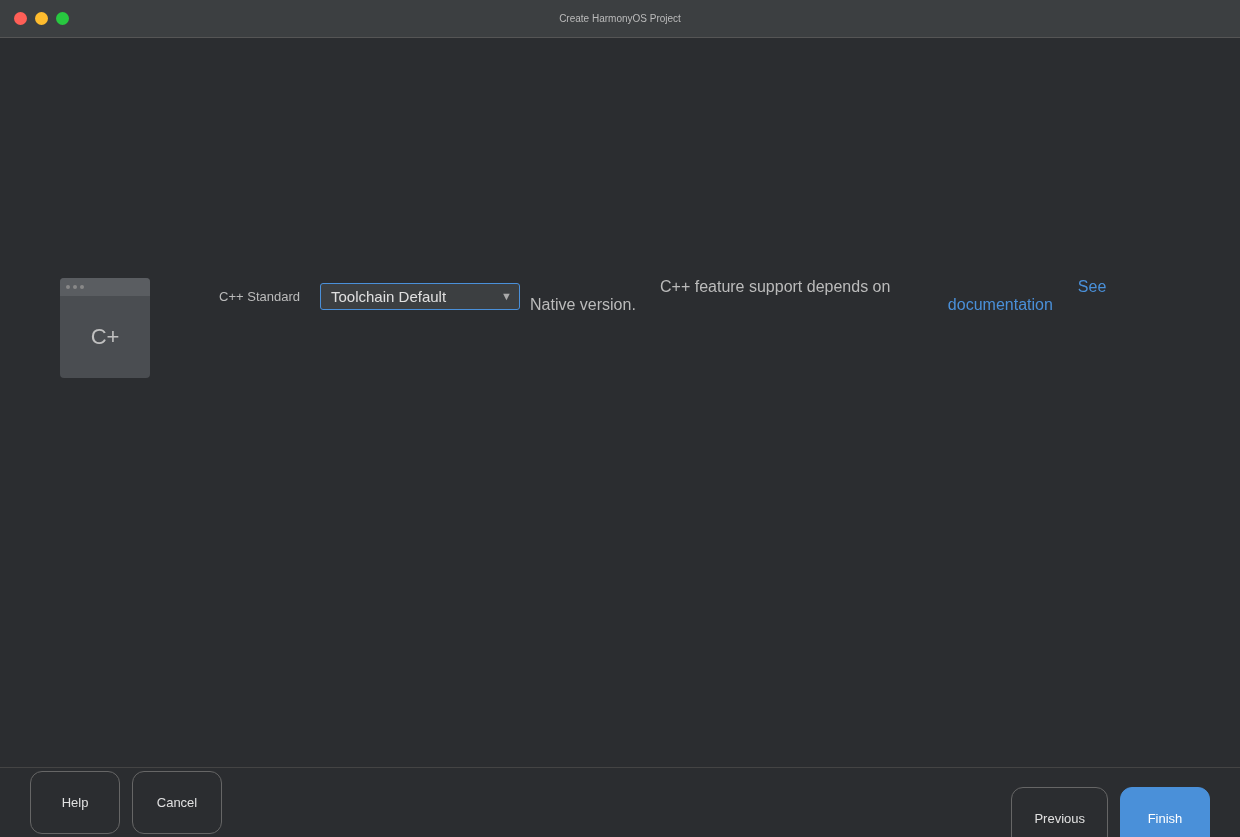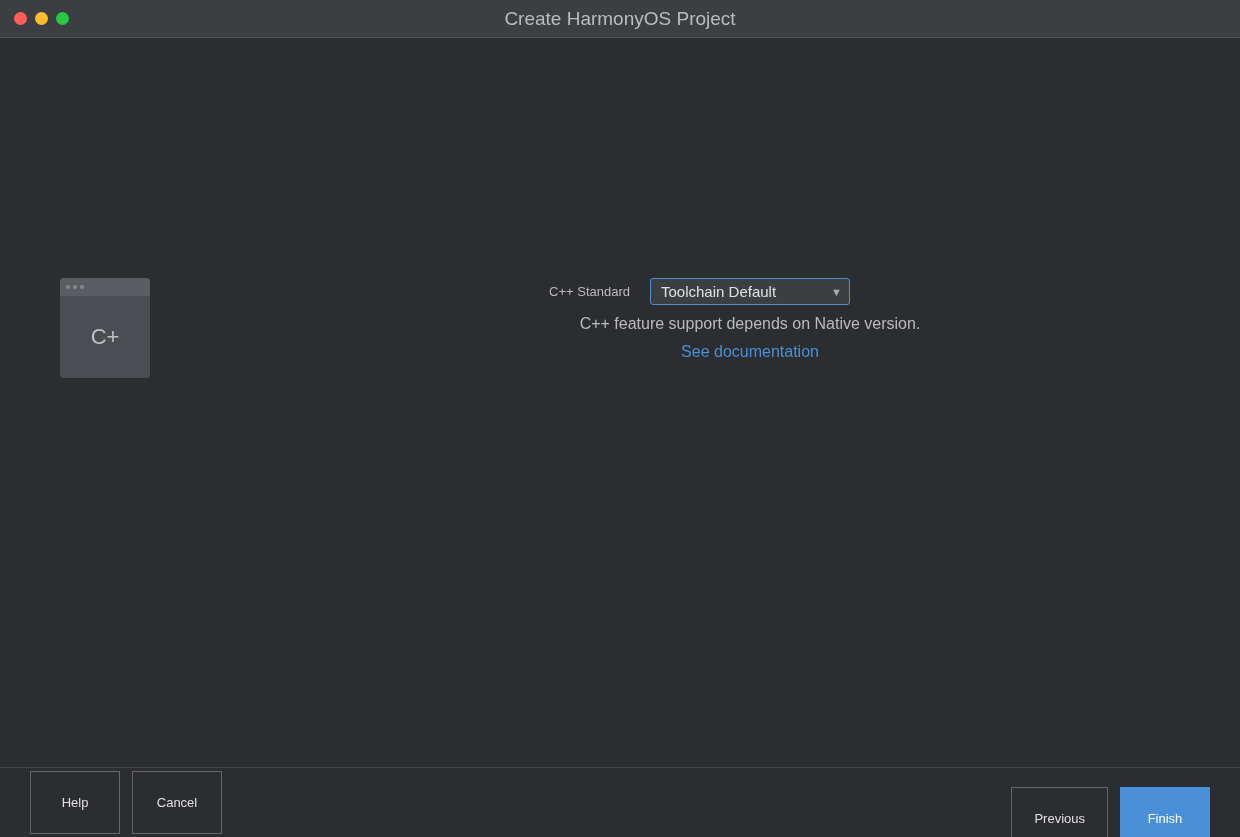--- a/index.html
+++ b/index.html
@@ -23,21 +23,21 @@
       background: #3c3f41;
       display: flex;
       align-items: center;
       justify-content: center;
       position: relative;
       border-bottom: 1px solid #555;
       flex-shrink: 0;
     }
 
     .title-bar-title {
-      font-size: 19px;
+      font-size: 10px;
       color: #bbbbbb;
     }
 
     .window-controls {
       position: absolute;
       left: 14px;
       display: flex;
       gap: 8px;
       align-items: center;
     }
@@ -113,21 +113,20 @@
 
     .cpp-icon-text {
       font-size: 22px;
       color: #c0c0c0;
       font-weight: 300;
     }
 
     .form-fields {
       flex: 1;
       display: flex;
-      flex-direction: column;
       gap: 10px;
       align-items: center;
     }
 
     .form-row {
       display: flex;
       align-items: center;
       gap: 20px;
     }
 
@@ -198,21 +197,21 @@
 
     .footer-right {
       display: flex;
       gap: 12px;
       margin-top: 31px;
     }
 
     .btn {
       padding: 23px 22px;
       font-size: 13px;
-      border-radius: 0;
+      border-radius: 12px;
       cursor: pointer;
       border: 1px solid #666;
       background: transparent;
       color: #e0e0e0;
       min-width: 90px;
     }
 
     .btn-primary {
       background: #4a90d9;
       border-color: #4a90d9;

